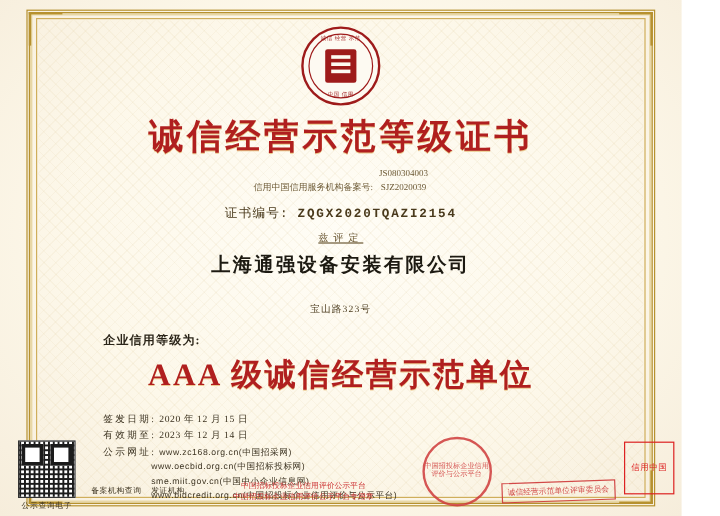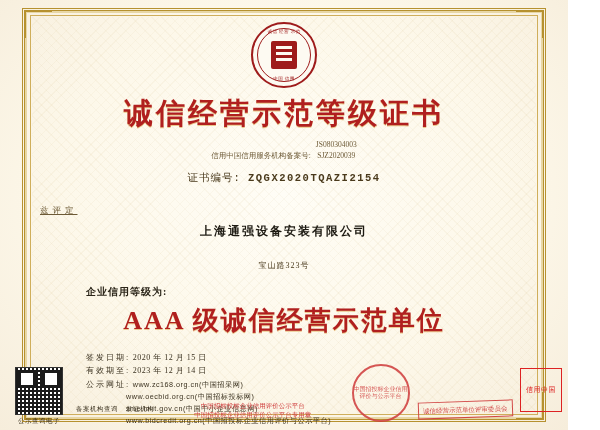--- a/index.html
+++ b/index.html
@@ -85,26 +85,26 @@
   }
   .filing .codes{display:inline-block;text-align:center;margin-left:3px;}
 
   .certno{
     text-align:center;margin-top:9px;
     font-size:10.5px;color:#4a3a1c;letter-spacing:1px;font-family:Liberation Mono, monospace;
   }
   .certno b{font-weight:bold;letter-spacing:1.5px;}
 
   .award{
-    margin-top:20px;
+    text-align:center;margin-top:8px;
     font-size:8.5px;color:#6d5a36;letter-spacing:4px;text-decoration:underline;
   }
   .company{
     text-align:center;margin-top:6px;
-    font-size:12px;font-weight:bold;color:#1d1a12;letter-spacing:2px;
+    font-size:16px;font-weight:bold;color:#1d1a12;letter-spacing:2px;
   }
   .company-sub{
     text-align:center;margin-top:20px;
     font-size:8px;color:#4a3a1c;letter-spacing:1px;
   }
 
   .grade-label{
     margin-top:14px;margin-left:46px;
     font-size:10px;color:#2b2519;font-weight:bold;letter-spacing:1px;
   }

